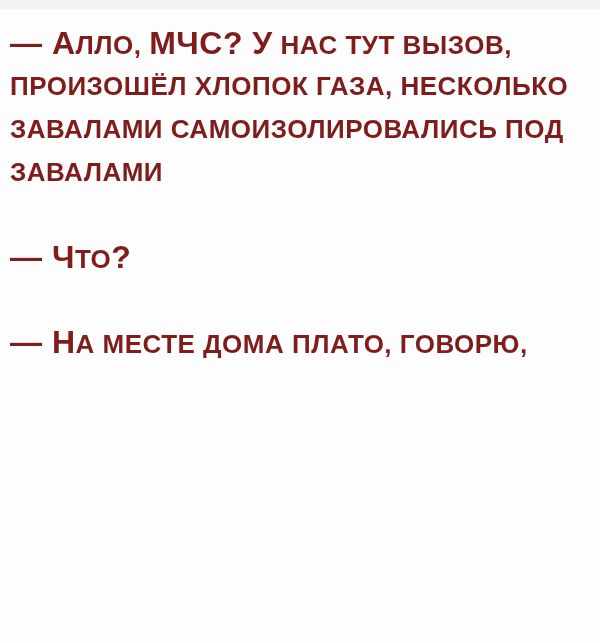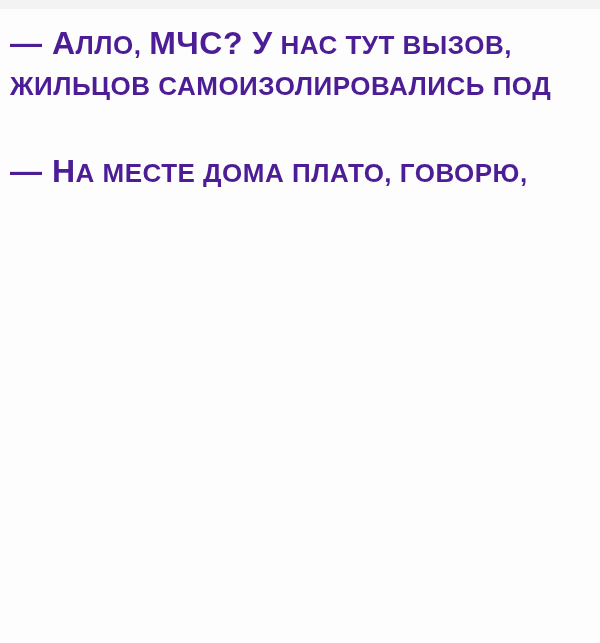--- a/index.html
+++ b/index.html
@@ -44,21 +44,26 @@
     line-height: 43px;
     height: 43px;
   }
   .b { font-size: 32px; }
   .s { font-size: 26px; }
 </style>
 </head>
 <body style="background: rgb(253, 253, 253);">
 
 <div class="top-strip" style="background: rgb(243, 243, 243);"></div>
-<div class="meme" style="color: #4c1d95;">
+<div class="meme" style="color: #7f1d1d;">
     <div class="para">
       <div class="line"><span class="b">— А</span><span class="s">ЛЛО, </span><span class="b">МЧС? У</span><span class="s"> НАС ТУТ ВЫЗОВ,</span></div>
-      <div class="line"><span class="s">ЖИЛЬЦОВ САМОИЗОЛИРОВАЛИСЬ ПОД</span></div>
+      <div class="line"><span class="s">ПРОИЗОШЁЛ ХЛОПОК ГАЗА, НЕСКОЛЬКО</span></div>
+      <div class="line"><span class="s">ЗАВАЛАМИ САМОИЗОЛИРОВАЛИСЬ ПОД</span></div>
+      <div class="line"><span class="s">ЗАВАЛАМИ</span></div>
+    </div>
+    <div class="para">
+      <div class="line"><span class="b">— Ч</span><span class="s">ТО</span><span class="b">?</span></div>
     </div>
     <div class="para">
       <div class="line"><span class="b">— Н</span><span class="s">А МЕСТЕ ДОМА ПЛАТО, ГОВОРЮ,</span></div>
     </div>
   </div>
 
 </body></html>

